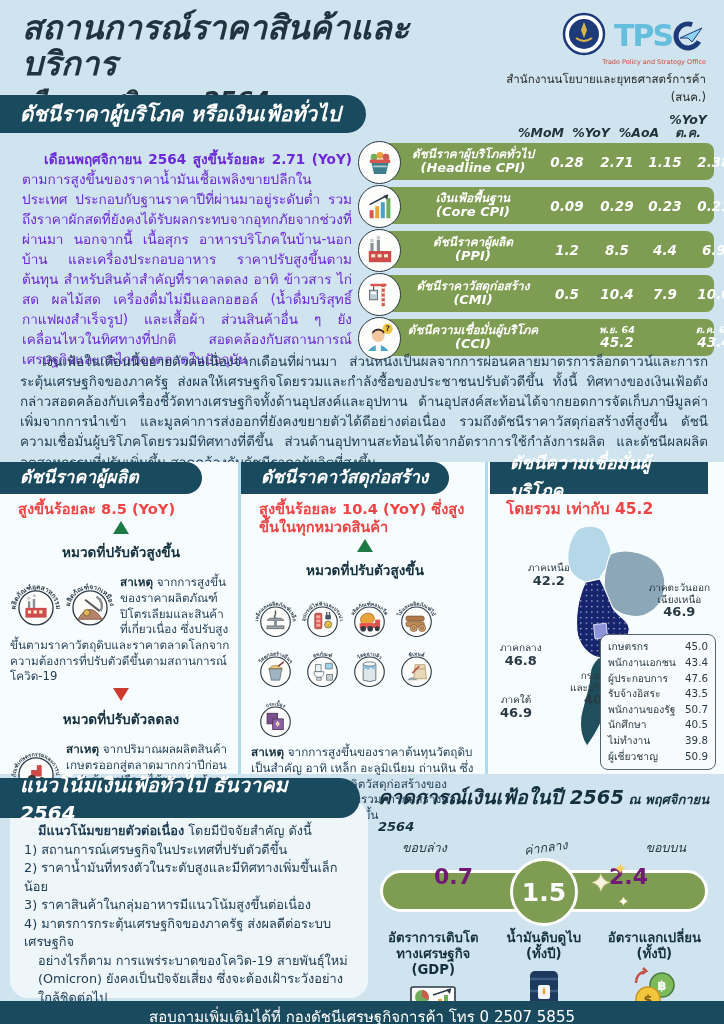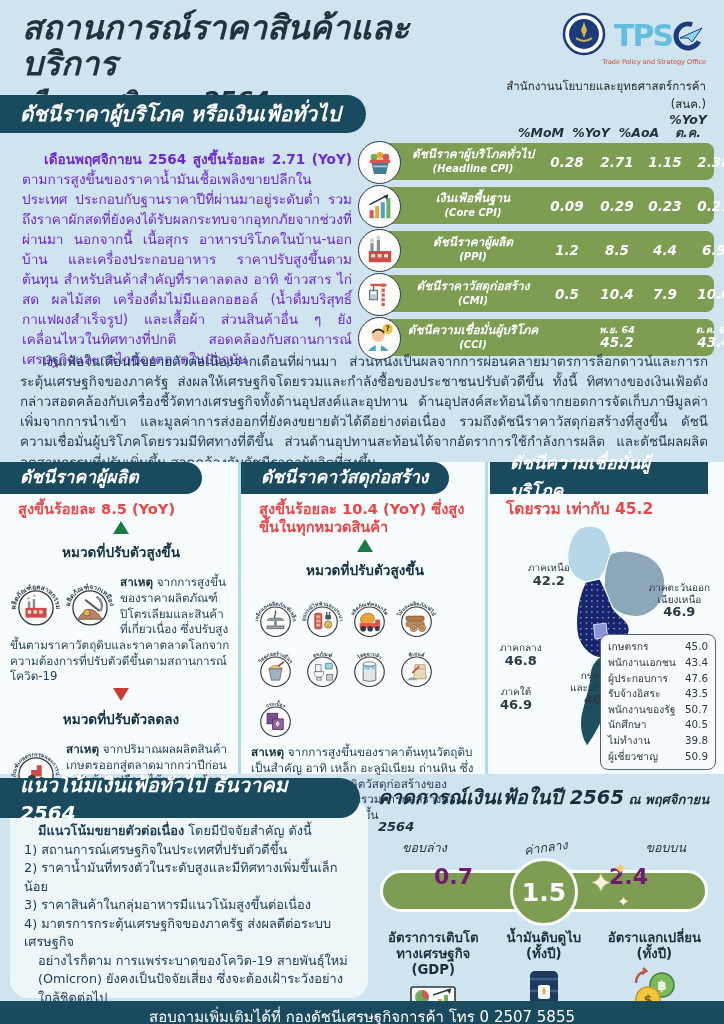--- a/index.html
+++ b/index.html
@@ -9,39 +9,39 @@
     background:#cfe4ee; font-family:"DejaVu Sans", sans-serif; color:#1d3b52;
   }
   
   .header { position:absolute; top:0; left:0; right:0; height:94px; padding:10px 18px 0 22px; display:flex; justify-content:space-between; }
   .title { font-size:33px; font-weight:800; font-style:italic; color:#20333f; line-height:1.08; }
   .subtitle { font-size:24px; font-weight:800; font-style:italic; color:#20333f; }
   .logos { text-align:right; padding-top:2px; }
   .logo-row { display:flex; align-items:center; justify-content:flex-end; gap:8px; }
   .tpso-text { font-size:30px; font-weight:800; color:#66bede; letter-spacing:-2px; line-height:1; }
   .tagline { font-size:6.5px; color:#d0493a; text-align:left; margin-top:-2px; }
-  .org { font-size:11.5px; color:#2a2a2a; margin-top:11px; }
+  .org { font-size:11.5px; color:#2a2a2a; margin-top:4px; }
   
   .banner { background:#1a4a5e; color:#fff; font-weight:800; font-style:italic;
             border-radius:0 20px 20px 0; display:flex; align-items:center; padding:2px 18px 4px 20px; }
   
   .banner1 { position:absolute; top:95px; left:0; width:366px; height:38px; font-size:20.5px; z-index:3; }
   .cpi-row { position:absolute; top:110px; left:0; right:0; height:240px; display:flex; }
   .cpi-left { width:358px; padding:40px 6px 0 22px; }
   .cpi-left p { font-size:13.6px; line-height:1.47; text-align:justify; text-indent:22px; color:#6d28d9; }
   .cpi-right { width:366px; padding:4px 10px 0 0; }
   .tbl-head { display:grid; grid-template-columns:158px 50px 50px 46px 52px; font-size:12.5px;
               font-weight:800; font-style:italic; color:#22333e; margin-bottom:2px; }
   .tbl-head span { text-align:center; white-space:pre-line; line-height:1.0; align-self:end; }
   .tbl-row { position:relative; height:41px; margin-bottom:3px; }
   .row-bar { position:absolute; left:20px; right:0; top:2px; bottom:2px; background:#7e9c52; border-radius:8px;
              display:grid; grid-template-columns:138px 50px 50px 46px 52px; align-items:center; color:#fff;
              font-weight:800; font-style:italic; padding-left:26px; }
   .row-label { text-align:center; font-size:11.8px; line-height:1.12; }
-  .row-label .sub { font-size:10px; }
+  .row-label .sub { font-size:13px; }
   .row-val { text-align:center; font-size:13.5px; }
   .stack { display:flex; flex-direction:column; line-height:1.1; }
   .stack .period { font-size:9.5px; }
   .circ { position:absolute; left:0; top:0; width:43px; height:43px; border-radius:50%;
           background:#fdfdfb; border:1.6px solid #2c3a45; display:flex; align-items:center; justify-content:center; z-index:2; }
   
   .para2 { position:absolute; top:352px; left:0; right:0; padding:0 16px 0 20px; }
   .para2 p { font-size:13.4px; line-height:1.5; text-align:justify; text-indent:22px; color:#1d3b52; }
   
   .cols { position:absolute; top:462px; left:0; right:0; height:312px; display:flex; background:#f7fcfe; }
@@ -443,21 +443,21 @@
           <path d="M88,130 L104,128 L106,146 L90,148 Z" fill="#8c93d8" stroke="#f7fcfe" stroke-width="1"></path>
           <path d="M94,172 L116,168 C112,182 104,190 102,202 C100,216 106,228 102,242 C98,258 88,272 80,284 C74,276 70,262 72,246 C76,226 84,206 84,192 C84,184 88,178 94,172 Z" fill="#1f4f5c" stroke="#f7fcfe" stroke-width="1.5"></path>
           <path d="M96,148 L96,168" stroke="#2a3a45" stroke-width="1"></path>
         </svg>
         <div class="map-label" style="left:30px; top:40px"><span>ภาคเหนือ</span><span class="val">42.2</span></div>
         <div class="map-label" style="right:6px; top:60px"><span>ภาคตะวันออก
 เฉียงเหนือ</span><span class="val">46.9</span></div>
         <div class="map-label" style="left:2px; top:120px"><span>ภาคกลาง</span><span class="val">46.8</span></div>
         <div class="map-label" style="left:62px; top:148px; width:80px"><span>กรุงเทพฯ
 และปริมณฑล</span><span class="val">40.5</span></div>
-        <div class="map-label" style="left:2px; top:164px"><span>ภาคใต้</span><span class="val">46.9</span></div>
+        <div class="map-label" style="left:2px; top:172px"><span>ภาคใต้</span><span class="val">46.9</span></div>
         <div class="occ-box">
           <div class="occ-row">
               <span>เกษตรกร</span>
               <span>45.0</span>
             </div>
           <div class="occ-row">
               <span>พนักงานเอกชน</span>
               <span>43.4</span>
             </div>
           <div class="occ-row">

